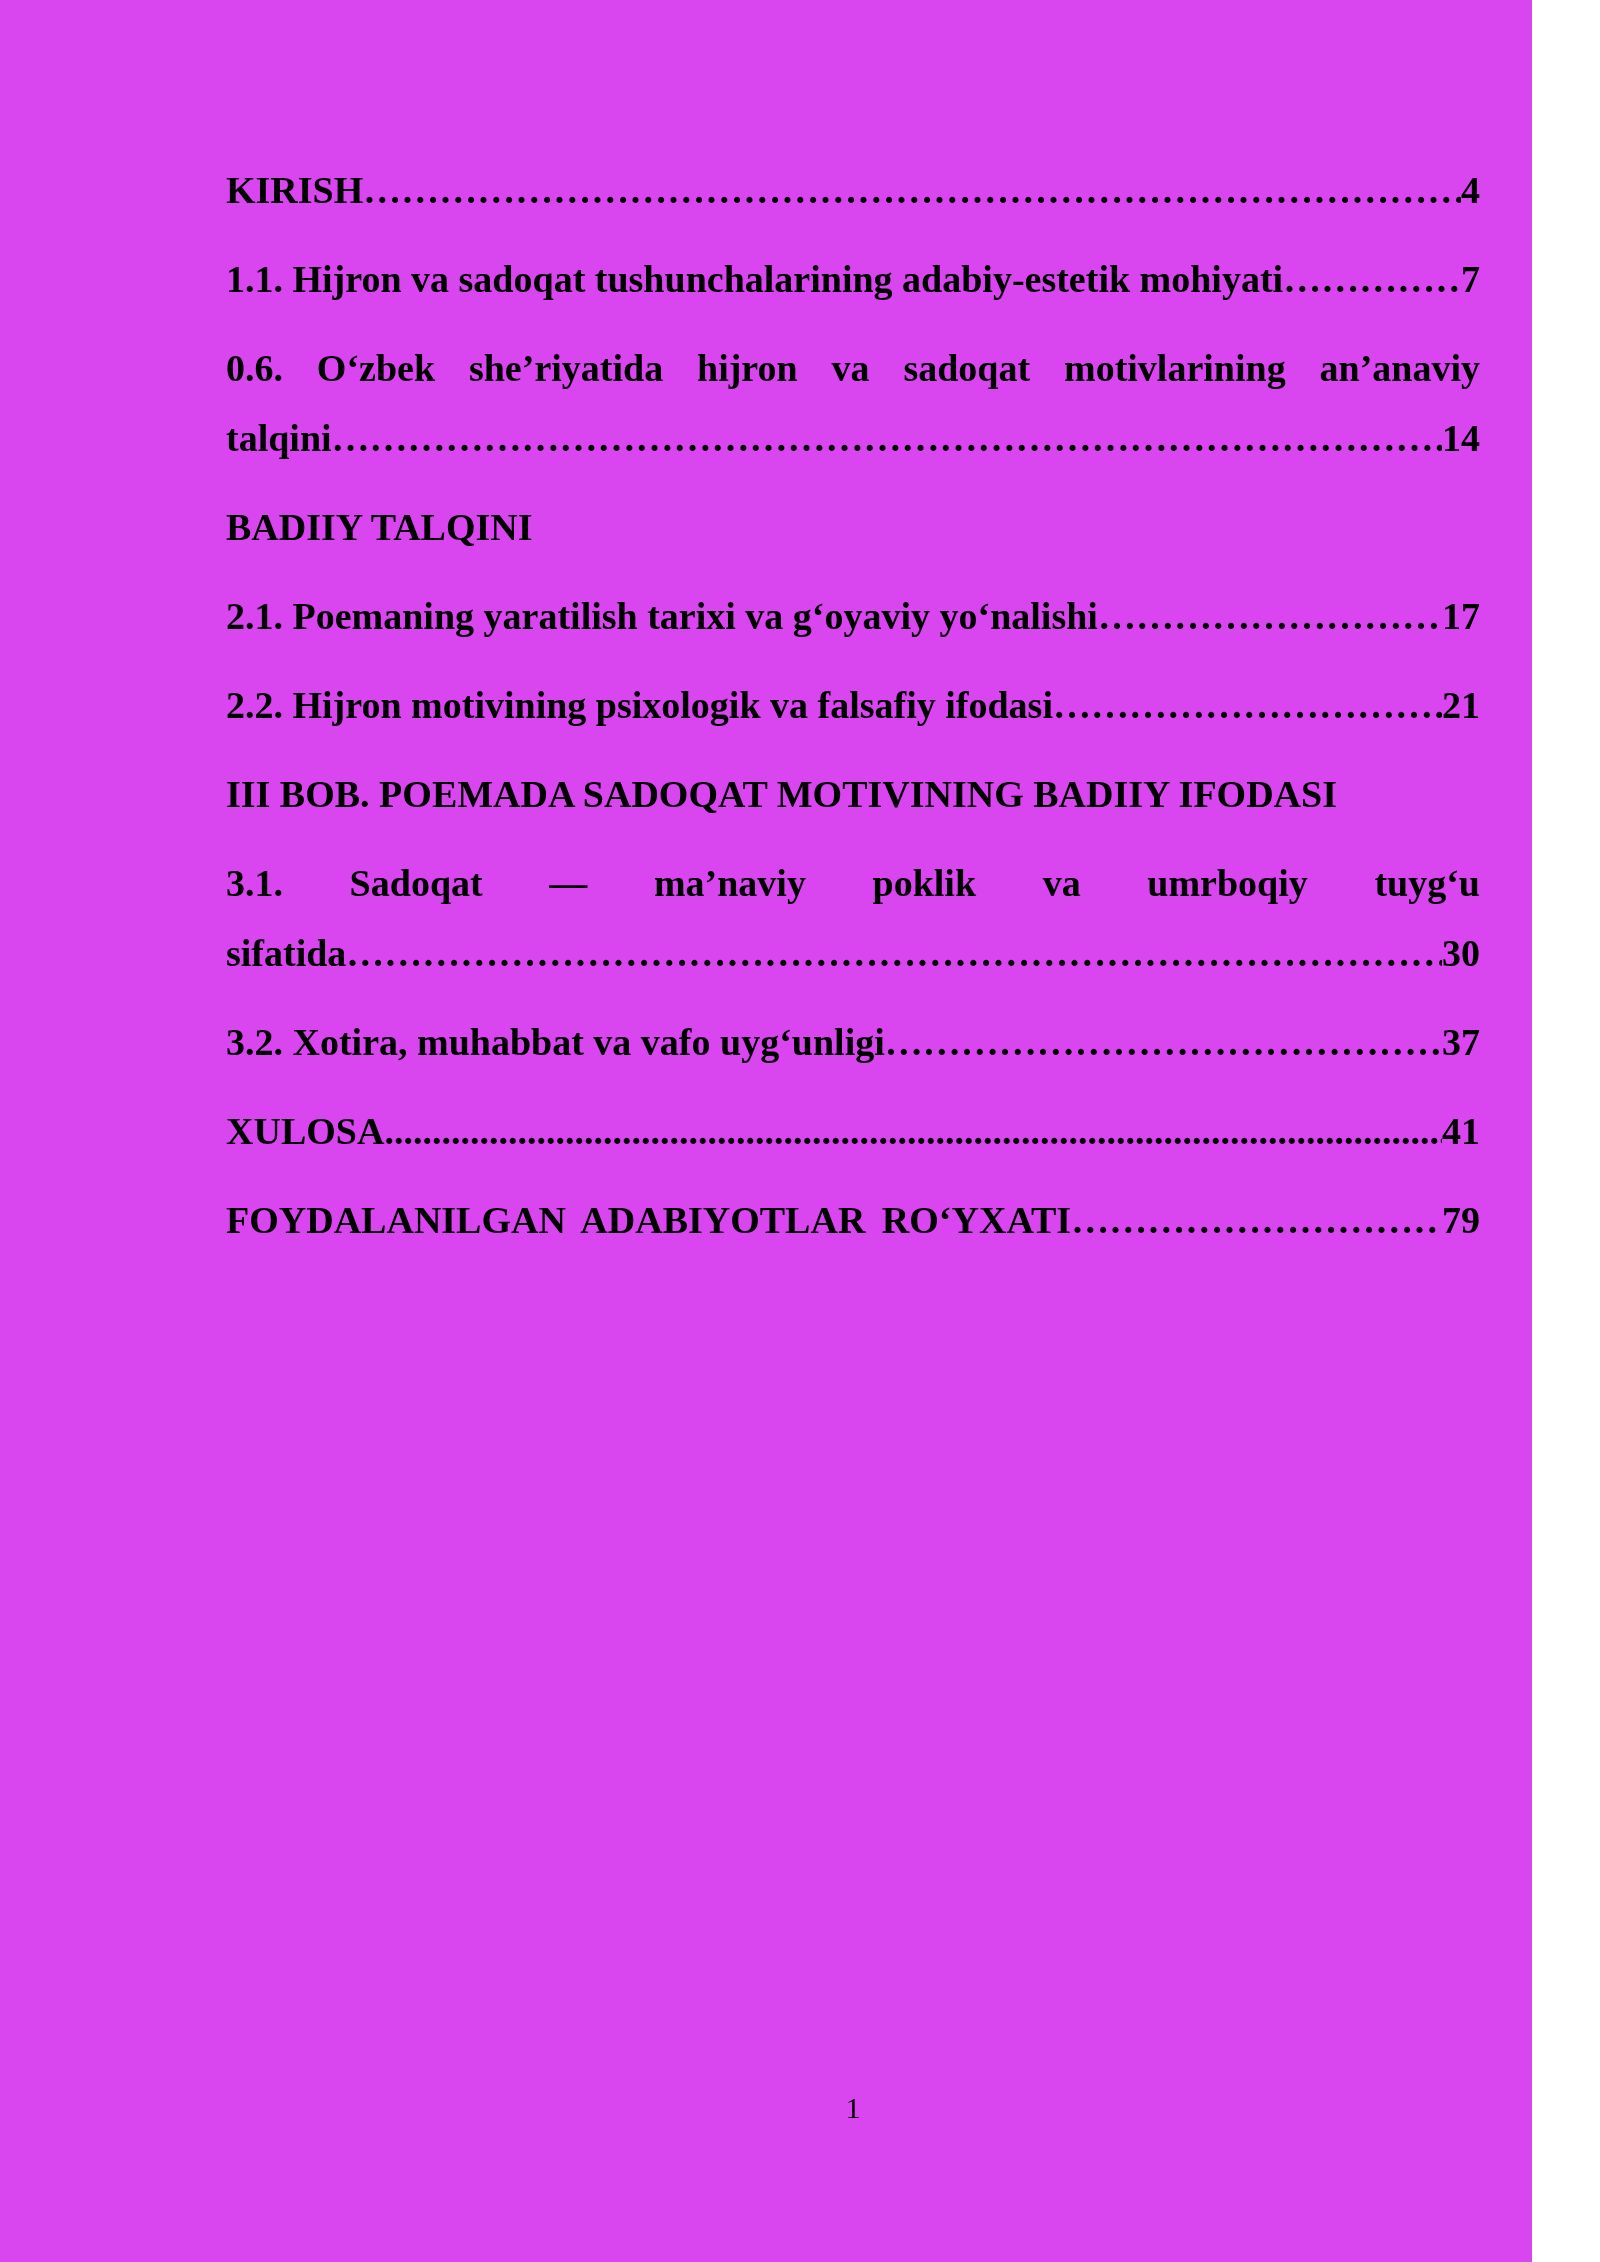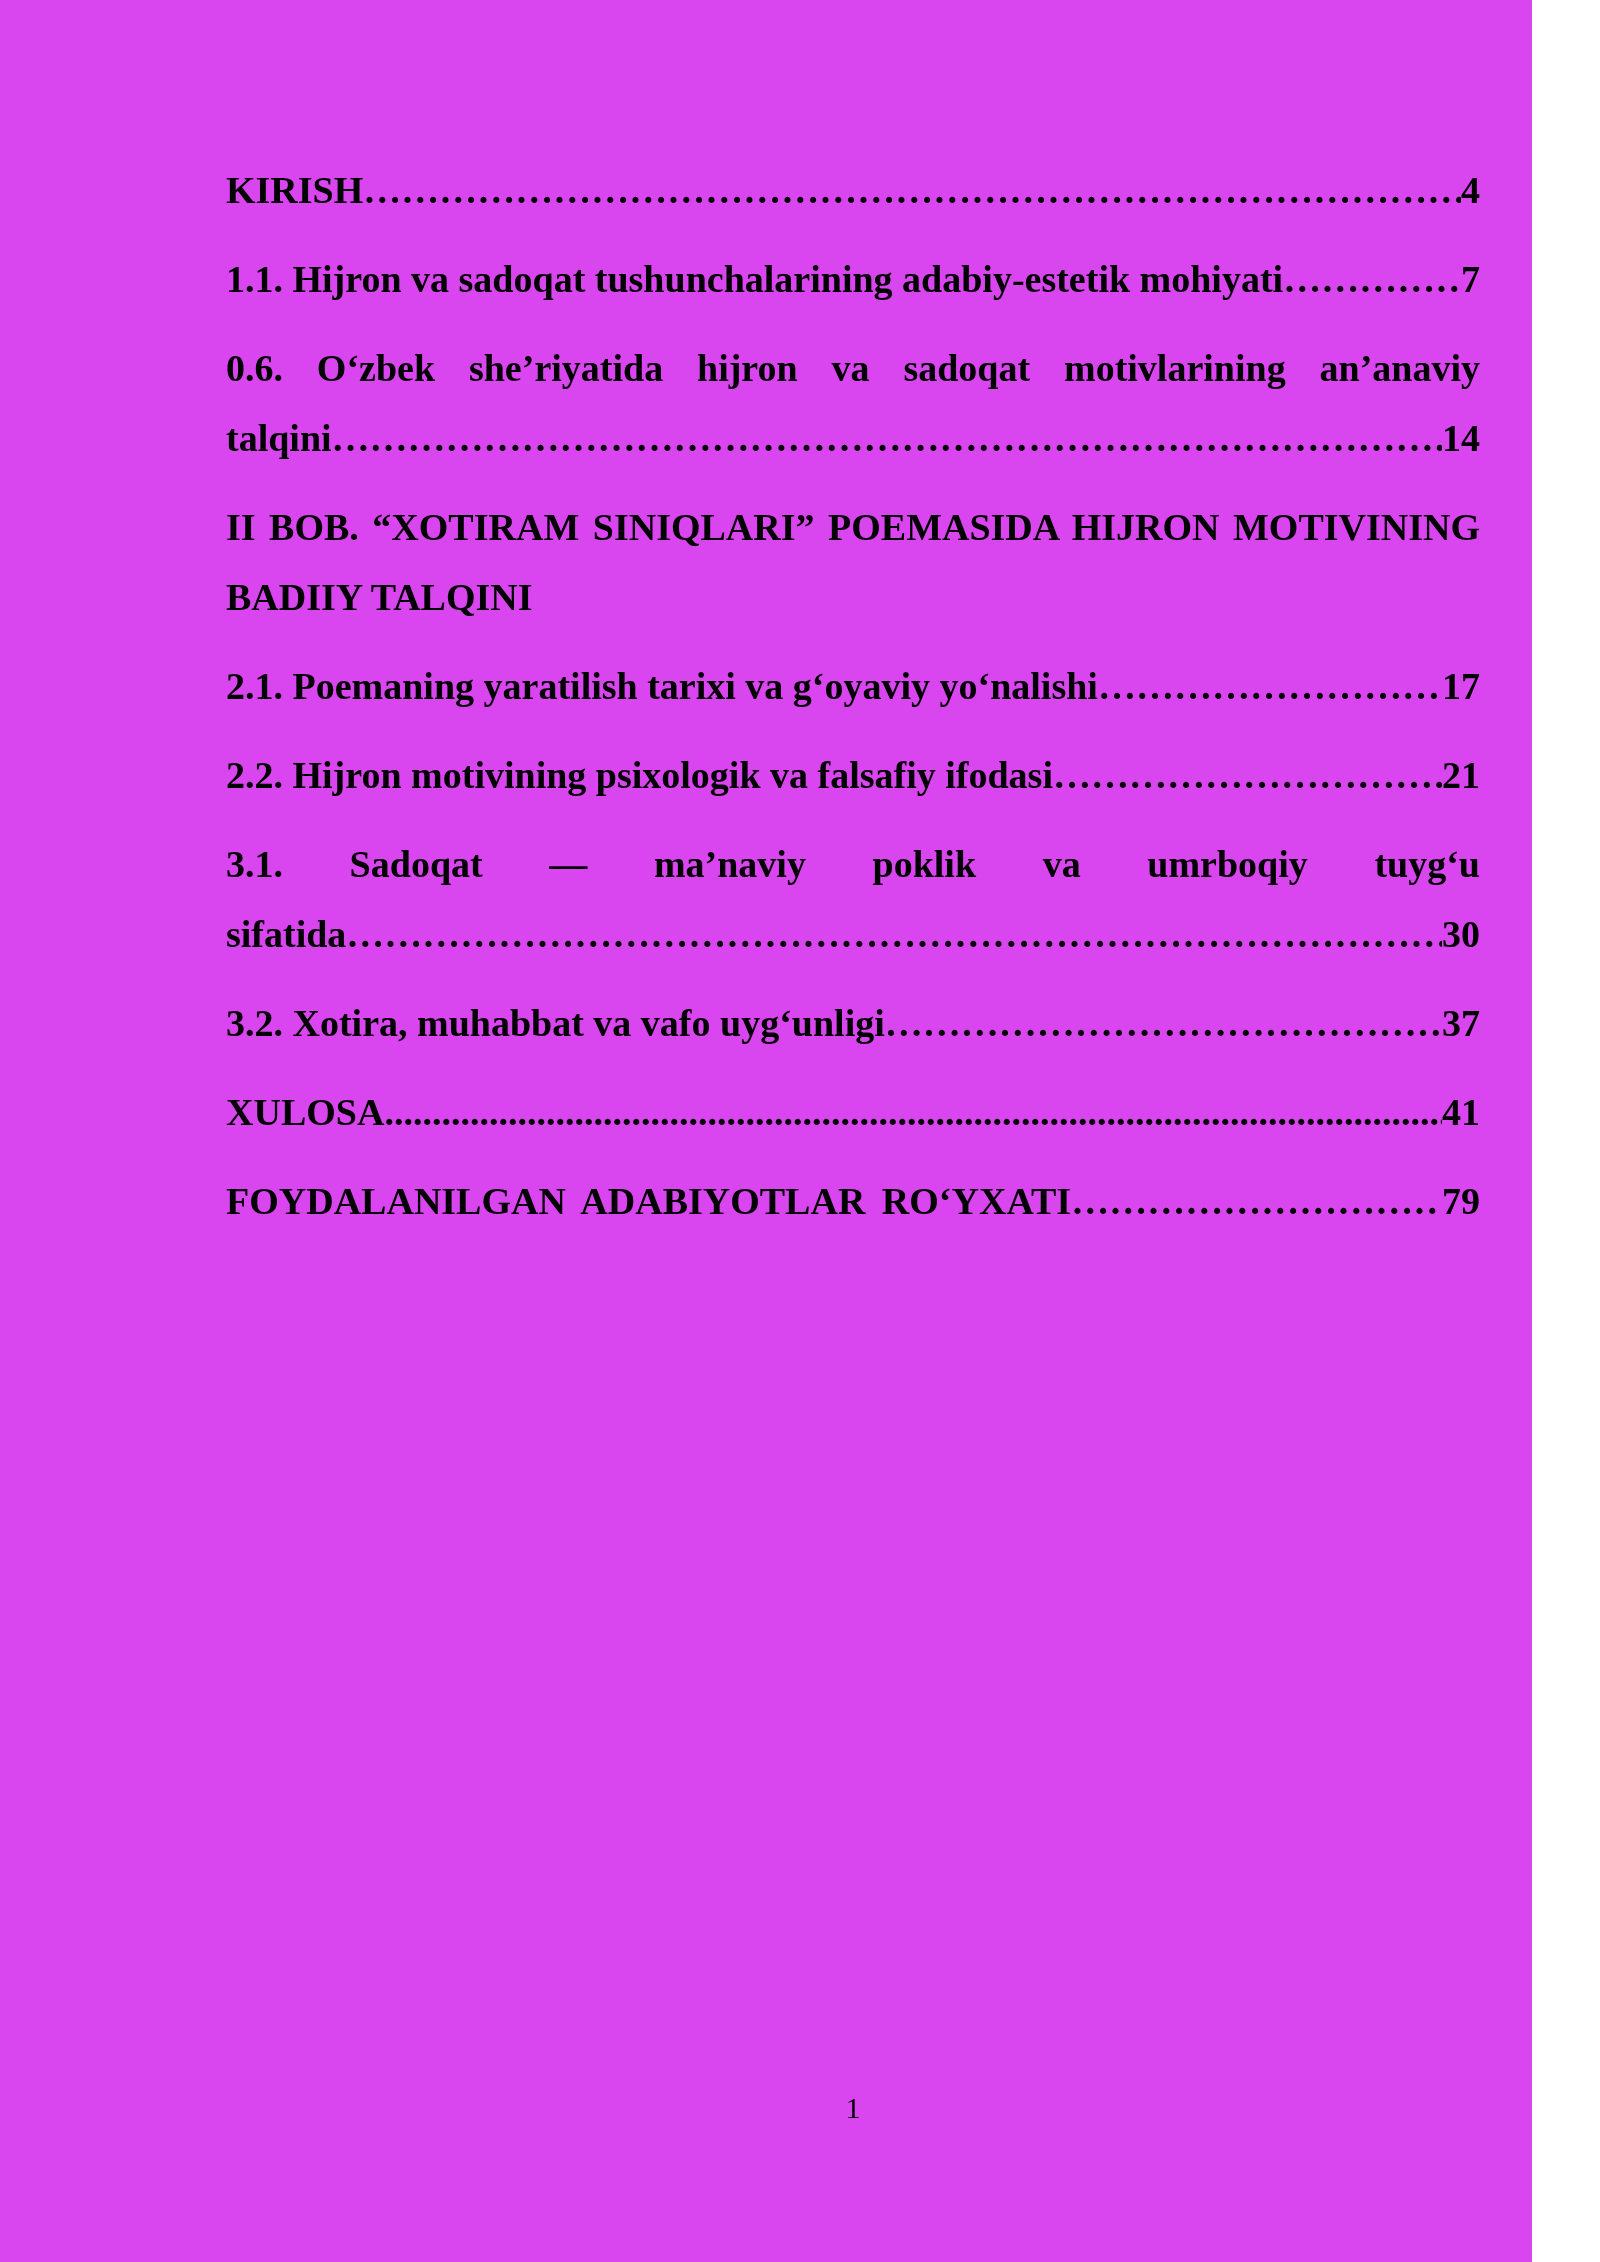--- a/index.html
+++ b/index.html
@@ -95,40 +95,42 @@
     <div class="toc-entry">
       <div class="toc-line justify">0.6. O‘zbek she’riyatida hijron va sadoqat motivlarining an’anaviy</div>
       <div class="toc-line leader-line">
         <span class="entry-text">talqini</span>
         <span class="dot-leader">………………………………………………………………………………………………………………………………………………………………………………………………………………………………………………………………………………………………………………………………………………………………………………………………………………………………………………………………………………………………………………………………………………………………………………………………………………………………………………………………………………………………………………………………………………………………………………………………………………………………</span>
         <span class="entry-page">14</span>
       </div>
     </div>
 
     <div class="toc-entry">
-      <div class="toc-line justify">II BOB. “XOTIRAM SINIQLARI” POEMASIDA HIJRON MOTIVINING</div>
       <div class="toc-line">BADIIY TALQINI</div>
     </div>
 
     <div class="toc-entry">
       <div class="toc-line leader-line">
         <span class="entry-text">2.1. Poemaning yaratilish tarixi va g‘oyaviy yo‘nalishi</span>
         <span class="dot-leader">………………………………………………………………………………………………………………………………………………………………………………………………………………………………………………………………………………………………………………………………………………………………………………………………………………………………………………………………………………………………………………………………………………………………………………………………………………………………………………………………………………………………………………………………………………………………………………………………………………………………</span>
         <span class="entry-page">17</span>
       </div>
     </div>
 
     <div class="toc-entry">
       <div class="toc-line leader-line">
         <span class="entry-text">2.2. Hijron motivining psixologik va falsafiy ifodasi</span>
         <span class="dot-leader">………………………………………………………………………………………………………………………………………………………………………………………………………………………………………………………………………………………………………………………………………………………………………………………………………………………………………………………………………………………………………………………………………………………………………………………………………………………………………………………………………………………………………………………………………………………………………………………………………………………………</span>
         <span class="entry-page">21</span>
       </div>
     </div>
 
+    <div class="toc-entry">
+      <div class="toc-line">III BOB. POEMADA SADOQAT MOTIVINING BADIIY IFODASI</div>
+    </div>
 
     <div class="toc-entry">
       <div class="toc-line justify">3.1. Sadoqat — ma’naviy poklik va umrboqiy tuyg‘u</div>
       <div class="toc-line leader-line">
         <span class="entry-text">sifatida</span>
         <span class="dot-leader">………………………………………………………………………………………………………………………………………………………………………………………………………………………………………………………………………………………………………………………………………………………………………………………………………………………………………………………………………………………………………………………………………………………………………………………………………………………………………………………………………………………………………………………………………………………………………………………………………………………………</span>
         <span class="entry-page">30</span>
       </div>
     </div>
 

